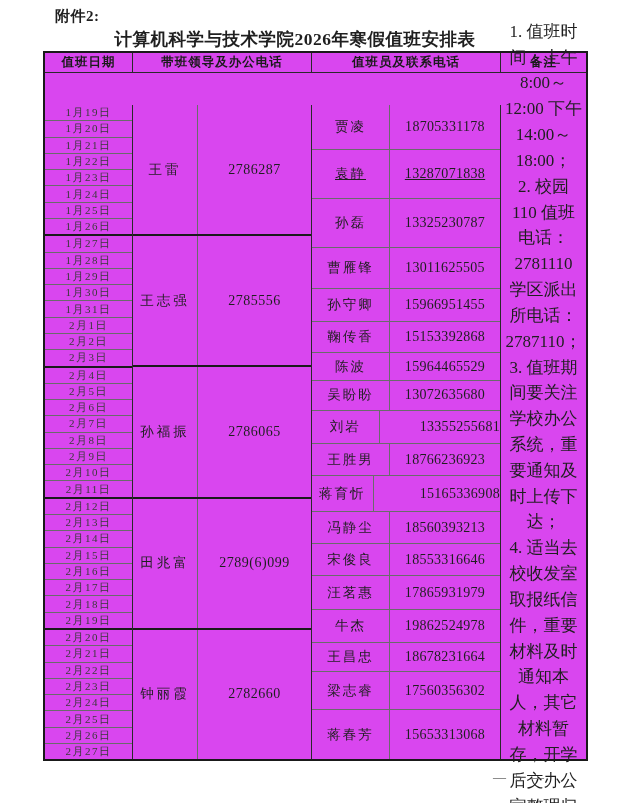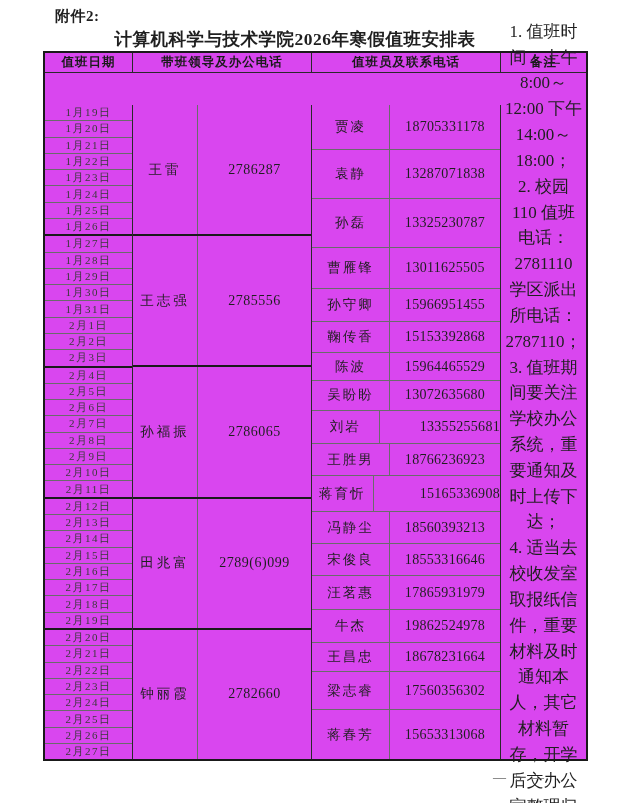--- a/index.html
+++ b/index.html
@@ -111,21 +111,21 @@
           <div class="leader-section">
             <div class="leader-name">钟丽霞</div>
             <div class="leader-phone">2782660</div>
           </div>
         </div>
       <div class="col-duty">
           <div class="duty-cell" style="flex: 48 48 0px;">
             <div class="duty-name">贾凌</div>
             <div class="duty-phone">18705331178</div>
           </div>
-          <div class="duty-cell" style="flex: 52 52 0px;">
+          <div class="duty-cell" style="flex: 52 52 0px; text-decoration: underline;">
             <div class="duty-name">袁静</div>
             <div class="duty-phone">13287071838</div>
           </div>
           <div class="duty-cell" style="flex: 52 52 0px;">
             <div class="duty-name">孙磊</div>
             <div class="duty-phone">13325230787</div>
           </div>
           <div class="duty-cell" style="flex: 43 43 0px;">
             <div class="duty-name">曹雁锋</div>
             <div class="duty-phone">13011625505</div>

